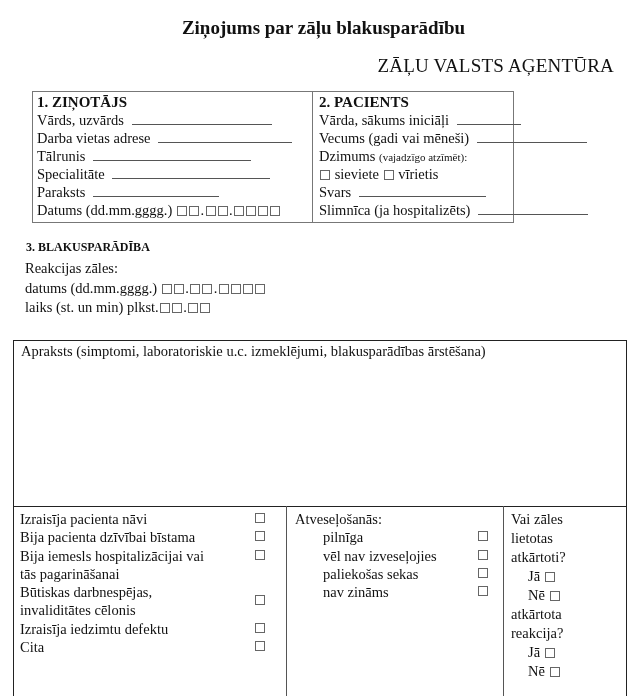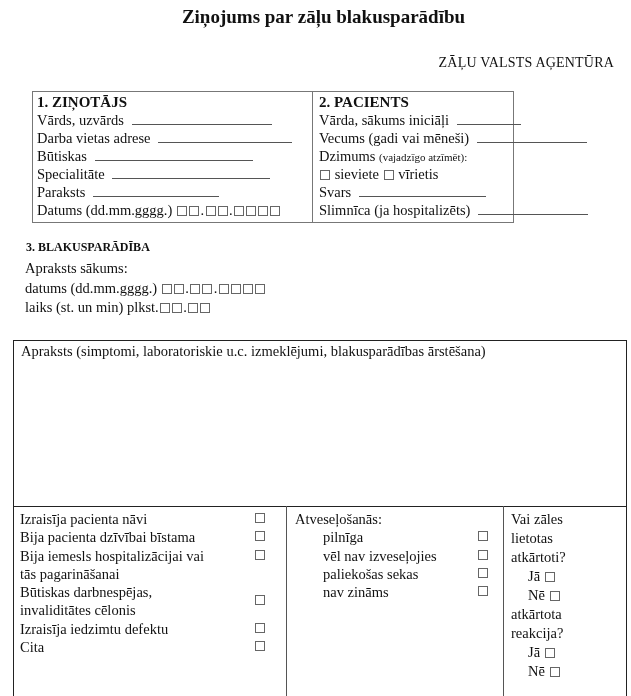--- a/index.html
+++ b/index.html
@@ -1,20 +1,20 @@
 <!DOCTYPE html>
 <html><head>
 <meta charset="utf-8">
 <style>
   * { box-sizing: border-box; margin: 0; padding: 0; }
   html, body { width: 631px; height: 696px; background: #ffffff; overflow: hidden; }
   body { position: relative; font-family: "Liberation Serif", "DejaVu Serif", serif; color: #111; font-size: 14.5px; }
   .abs { position: absolute; white-space: nowrap; }
-  .title { left: 0; width: 631px; top: 6px; text-align: center; font-weight: bold; font-size: 19px; padding-left: 16px; }
-  .agency { right: 17px; top: 55px; font-size: 14px; letter-spacing: 0.2px; }
+  .title { left: 0; width: 631px; top: 17px; text-align: center; font-weight: bold; font-size: 19px; padding-left: 16px; }
+  .agency { right: 17px; top: 55px; font-size: 19px; letter-spacing: 0.2px; }
 
   
   .t1 { position: absolute; left: 24px; top: 91px; width: 482px; height: 132px; border: 1.5px solid #777; margin-left: 8px; }
   .t1 .div { position: absolute; left: 279px; top: 0; bottom: 0; border-left: 1.5px solid #777; }
   .col { position: absolute; top: 1px; line-height: 18px; font-size: 14.5px; }
   .col.left { left: 4px; width: 272px; }
   .col.right { left: 286px; width: 292px; }
   .row { height: 18px; position: relative; white-space: nowrap; }
   .hdr { font-weight: bold; font-size: 15px; }
   .uline { display: inline-block; border-bottom: 1.2px solid #555; height: 13px; vertical-align: baseline; margin-left: 4px; }
@@ -53,21 +53,21 @@
     <div class="row hdr">1. ZIŅOTĀJS</div>
     <div class="row">
       <span>Vārds, uzvārds</span>
       <span class="uline" style="width:140px"></span>
     </div>
     <div class="row">
       <span>Darba vietas adrese</span>
       <span class="uline" style="width:134px"></span>
     </div>
     <div class="row">
-      <span>Būtiskas</span>
+      <span>Tālrunis</span>
       <span class="uline" style="width:158px"></span>
     </div>
     <div class="row">
       <span>Specialitāte</span>
       <span class="uline" style="width:158px"></span>
     </div>
     <div class="row">
       <span>Paraksts</span>
       <span class="uline" style="width:126px"></span>
     </div>
@@ -104,21 +104,21 @@
       <span class="uline" style="width:127px"></span>
     </div>
     <div class="row">
       <span>Slimnīca (ja hospitalizēts)</span>
       <span class="uline" style="width:110px"></span>
     </div>
   </div>
 </div>
 
 <div class="abs s3hdr">3. BLAKUSPARĀDĪBA</div>
-<div class="abs s3line" style="top:260px">Apraksts sākums:</div>
+<div class="abs s3line" style="top:260px">Reakcijas zāles:</div>
 <div class="abs s3line" style="top:280px">
   <span>datums (dd.mm.gggg.)</span>
   <span>
     <span class="box"></span><span class="box"></span><span class="dot">.</span><span class="box"></span><span class="box"></span><span class="dot">.</span><span class="box"></span><span class="box"></span><span class="box"></span><span class="box"></span>
   </span>
 </div>
 <div class="abs s3line" style="top:299px">
   <span>laiks (st. un min) plkst.</span><span><span class="box"></span><span class="box"></span><span class="dot">.</span><span class="box"></span><span class="box"></span></span>
 </div>
 

